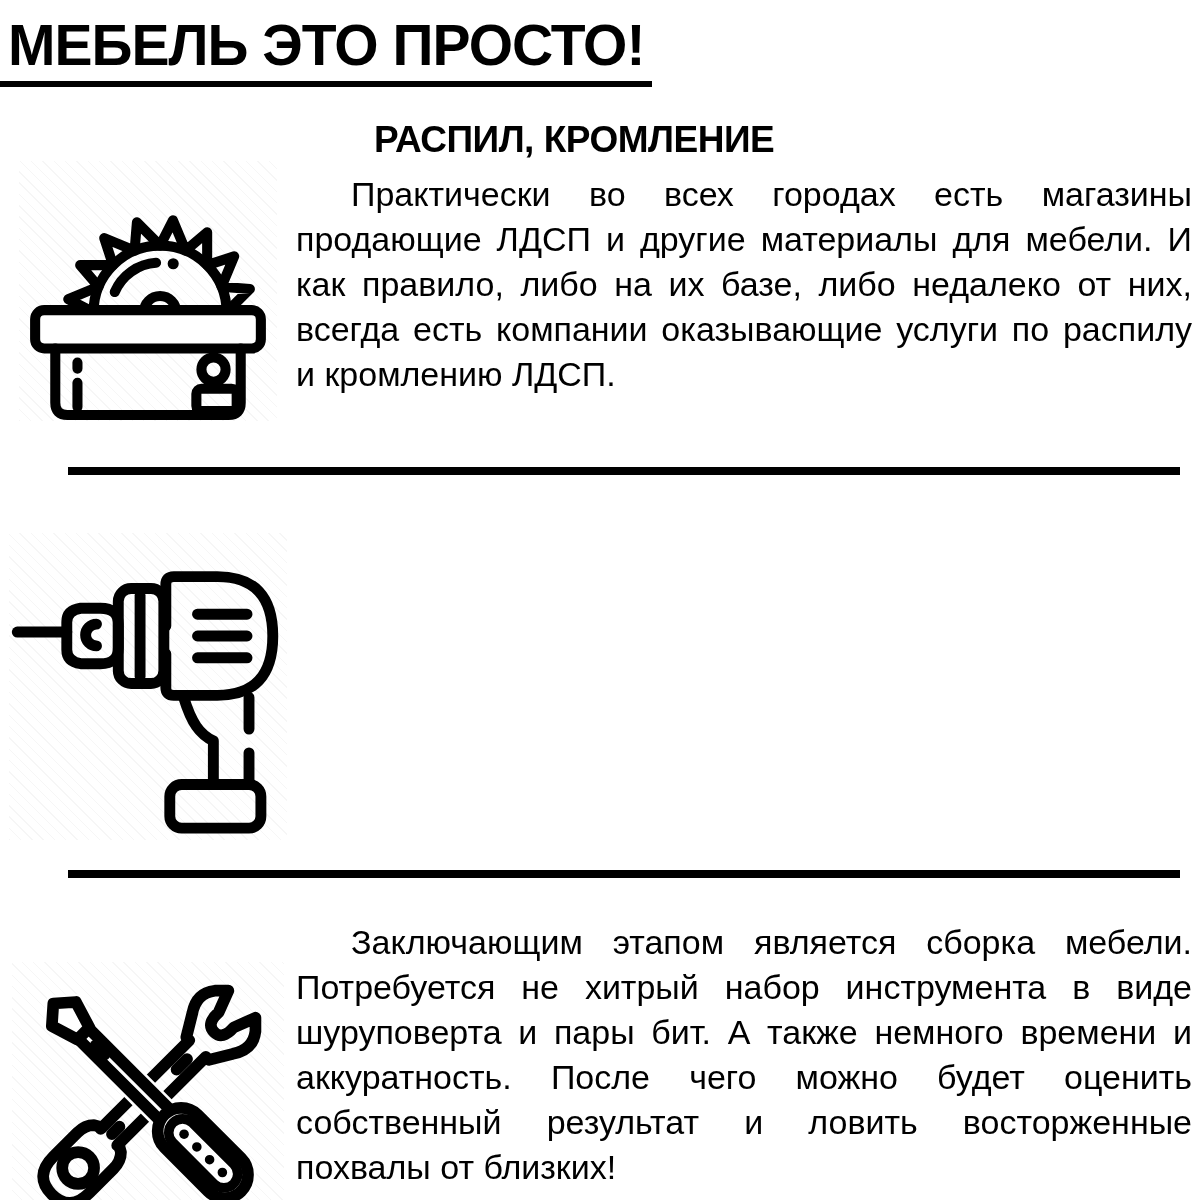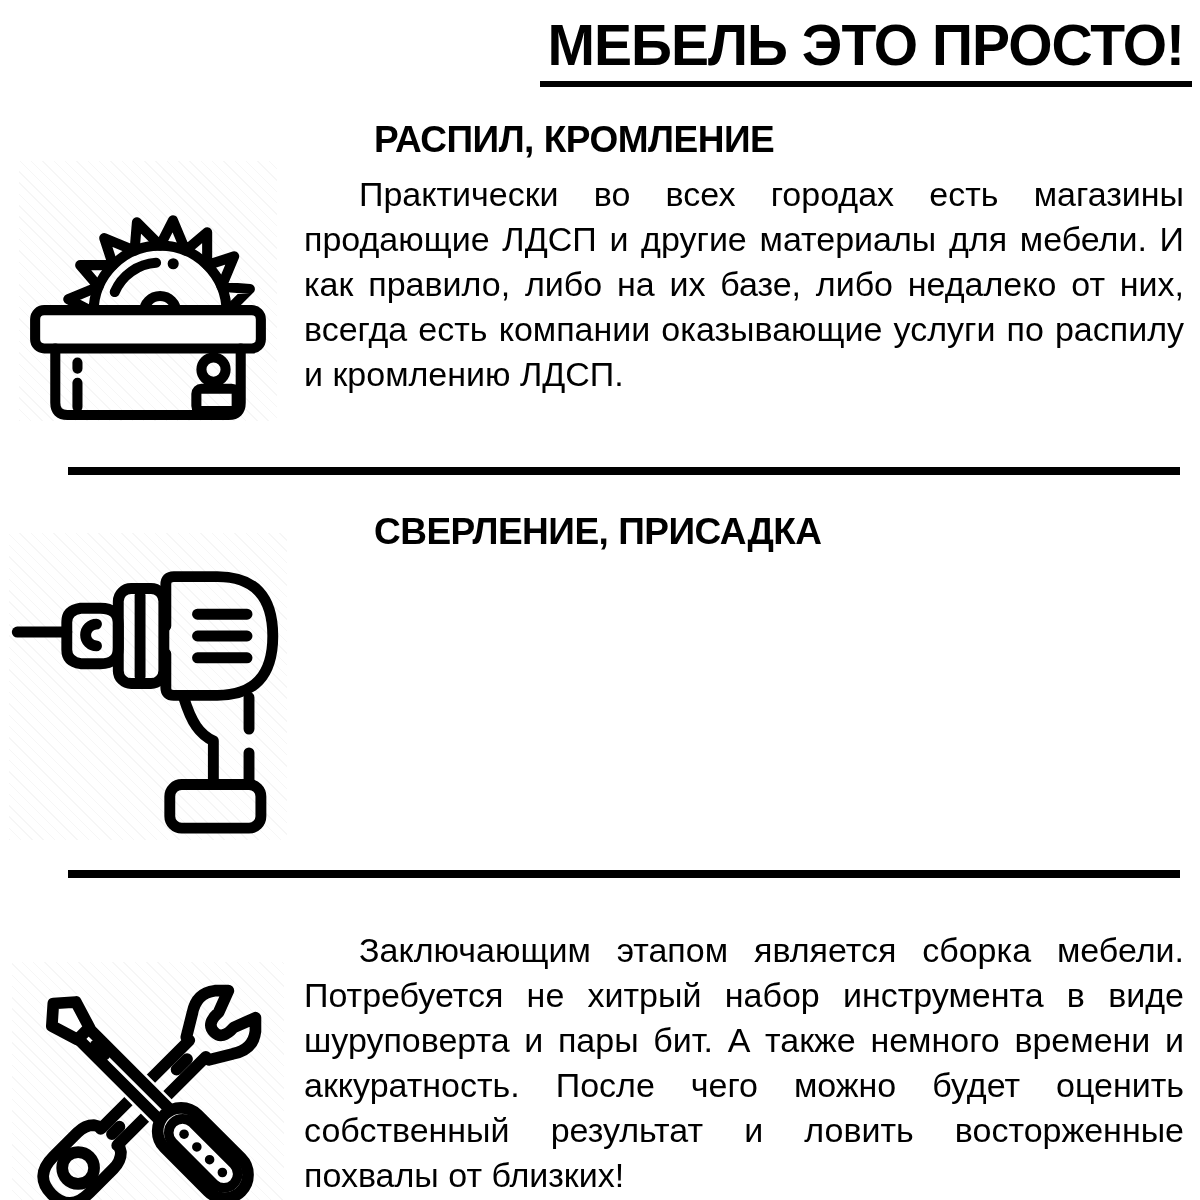--- a/index.html
+++ b/index.html
@@ -1,21 +1,21 @@
 <!DOCTYPE html>
 <html><head>
 <meta charset="utf-8">
 <style>
   html,body{margin:0;padding:0;}
   body{
     width:1200px;height:1200px;overflow:hidden;
     background:#ffffff;color:#000;
     font-family:"Liberation Sans",sans-serif;
   }
-  .title-wrap{text-align:right;margin:16px 8px 0 0;}
+  .title-wrap{text-align:left;margin:16px 8px 0 0;}
   .page-title{
     display:inline-block;font-size:57px;font-weight:bold;letter-spacing:-1px;
     margin:0;padding:0 8px 5px 8px;border-bottom:6px solid #000;line-height:1.05;
   }
   .section{display:flex;align-items:flex-start;}
   .sec-1{margin-top:34px;}
   .sec-2{margin-top:38px;}
   .sec-3{margin-top:42px;}
   .icon-col{
     width:296px;flex:none;display:flex;justify-content:center;
@@ -25,21 +25,21 @@
   }
   .sec-1 .icon-box{margin-top:40px;}
   .sec-2 .icon-box{margin-top:20px;}
   .sec-3 .icon-box{margin-top:42px;}
   .text-col{flex:1;padding-right:8px;}
   .sec-heading{
     font-size:37px;font-weight:bold;letter-spacing:-0.5px;
     margin:0 0 14px 78px;line-height:1.0;
   }
   .sec-body{
-    font-size:34px;line-height:45px;margin:8px;
+    font-size:34px;line-height:45px;margin:0;
     text-align:justify;text-indent:55px;
   }
   .divider{height:8px;background:#000;margin:46px 20px 38px 68px;}
   .div-2{margin-top:30px;}
   svg{display:block;}
 </style>
 </head>
 <body>
 
 <div class="title-wrap">
@@ -89,21 +89,20 @@
         <path d="M132,63 V145"></path>
         <path d="M166,44 H210 Q266,44 266,104 Q266,164 210,164 H166 Q158,164 158,156 V122 M158,94 V52 Q158,44 166,44"></path>
         <path d="M190,82 H240 M190,104 H240 M190,126 H240"></path>
         <path d="M176,166 C184,192 192,203 206,210 L206,252"></path>
         <path d="M242,166 V198 M242,222 V252"></path>
         <rect x="162" y="254" width="92" height="44" rx="12"></rect>
       </svg>
     </div>
   </div>
   <div class="text-col">
-    <h2 class="sec-heading">СВЕРЛЕНИЕ, ПРИСАДКА</h2>
   </div>
 </div>
 
 <div class="divider div-2"></div>
 
 <div class="section sec-3">
   <div class="icon-col">
     <div class="icon-box">
       <svg width="272" height="285" viewBox="0 0 256 268" fill="none" stroke="#000" stroke-width="11" stroke-linecap="round" stroke-linejoin="round">
 

